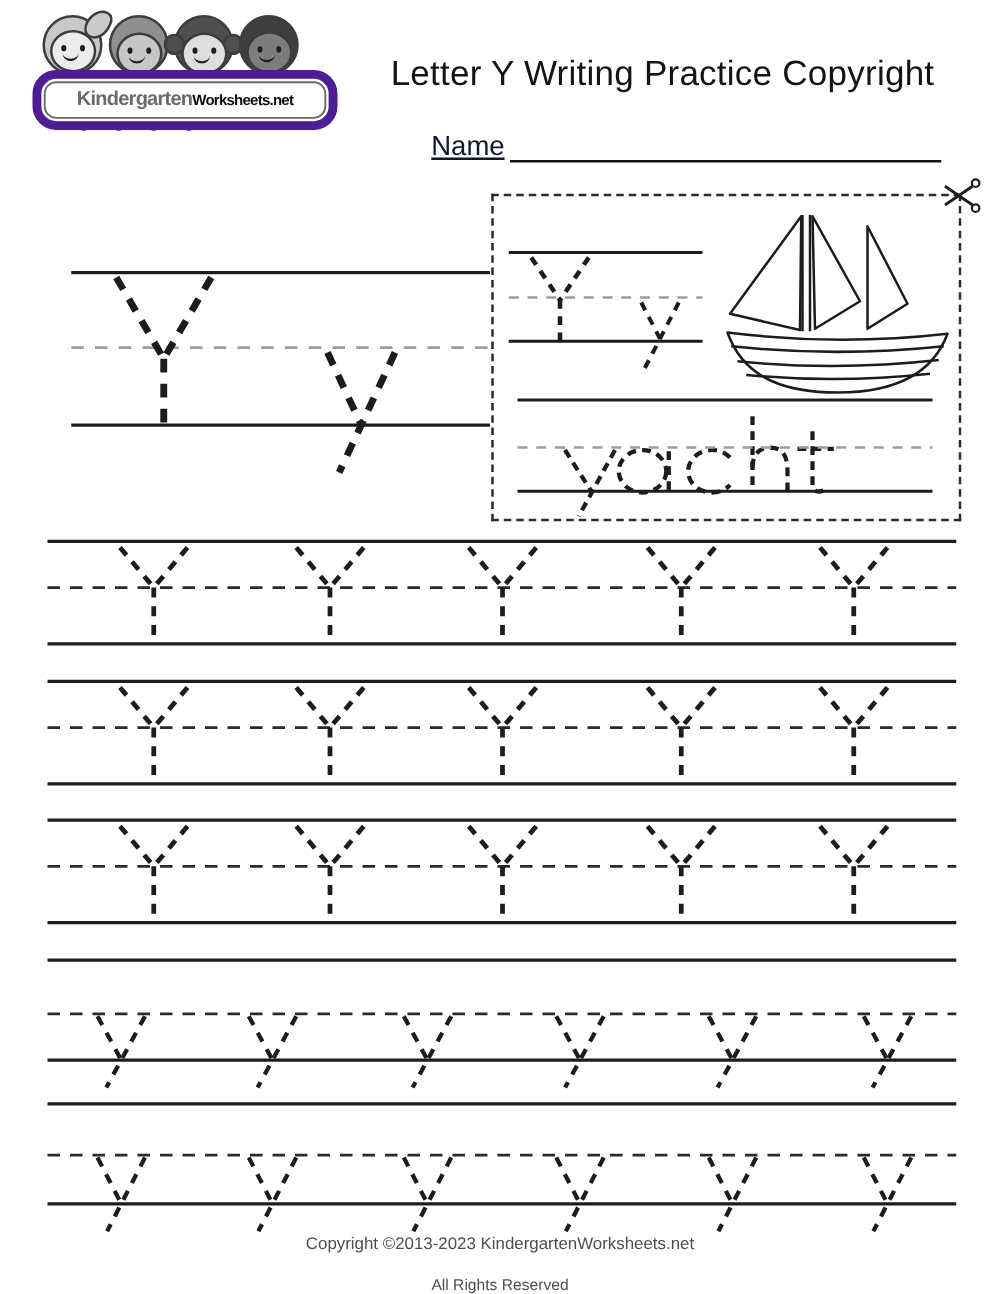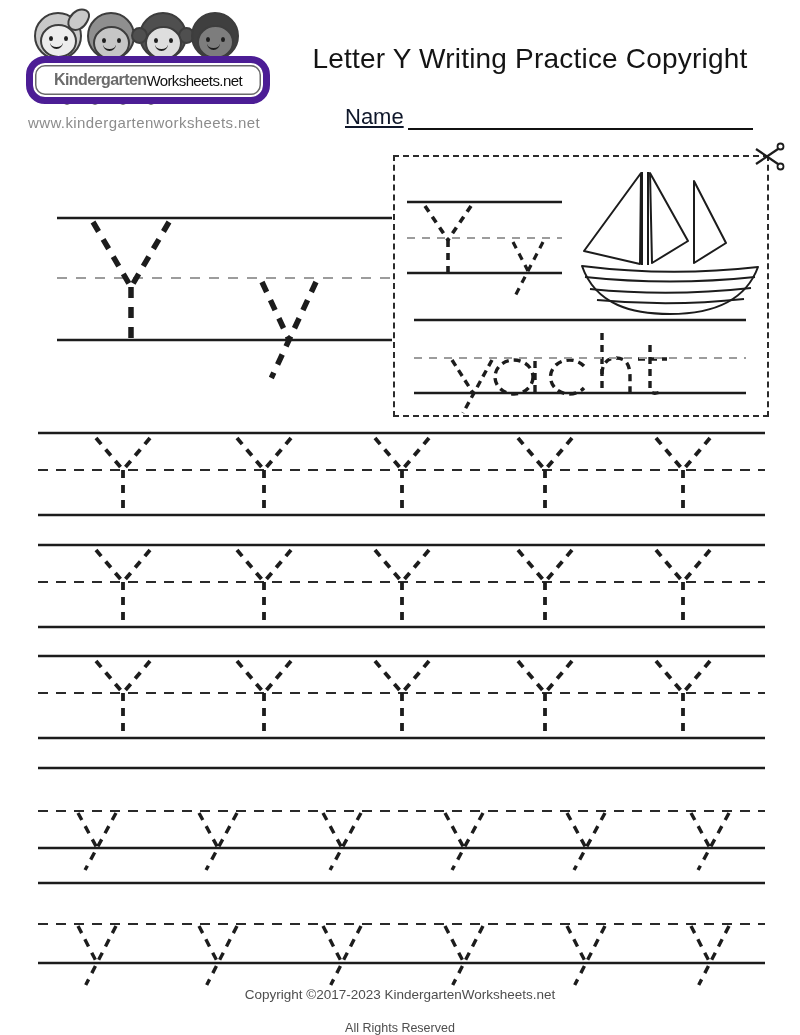--- a/index.html
+++ b/index.html
@@ -24,21 +24,21 @@
              border:2px solid #3d3d3d;border-radius:65% 35% 60% 40%;transform:rotate(28deg);}
   .kid .pt{position:absolute;top:15px;width:13px;height:13px;border-radius:50%;
            background:var(--hair);border:2px solid #3d3d3d;}
   .kid .pt.l{left:-8px}.kid .pt.r{right:-8px}
 
   .pill{position:absolute;left:0px;top:46px;width:230px;height:34px;background:#fff;
         border:7px solid #4c1d95;border-radius:19px;z-index:2;
         box-shadow: inset 0 0 0 2px #ffffff, inset 0 0 0 3.5px #6a6a6a;
         display:flex;align-items:center;justify-content:center;white-space:nowrap;}
   .pill .lt{font-size:16px;font-weight:bold;color:#6b6b6b;letter-spacing:-0.6px;}
-  .pill .bd{font-size:15px;font-weight:normal;color:#0f0f0f;letter-spacing:-0.6px;}
+  .pill .bd{font-size:12px;font-weight:bold;color:#0f0f0f;letter-spacing:-0.6px;}
   .doodles{position:absolute;left:26px;top:84px;z-index:1;display:flex;gap:9px;}
   .doodles i{display:block;width:6px;height:6px;border:1.6px solid #6f6f6f;border-radius:50%;}
   .doodles i:nth-child(2n){margin-left:-6px;margin-top:3px;}
   .site-url{position:absolute;left:2px;top:104px;font-size:15px;color:#8c8c8c;letter-spacing:0.4px;}
 
   
   .title{position:absolute;left:280px;top:24px;width:500px;font-size:28px;font-weight:500;
          color:#141414;letter-spacing:0.2px;text-align:center;}
   .name-row{position:absolute;left:345px;top:104px;width:410px;height:30px;}
   .name-label{font-size:22px;color:#0f172a;text-decoration:underline;}
@@ -104,21 +104,20 @@
   <div class="doodles">
     <i></i>
       <i></i>
       <i></i>
       <i></i>
       <i></i>
       <i></i>
       <i></i>
       <i></i>
   </div>
-  <div class="site-url">www.kindergartenworksheets.net</div>
 </div>
 
 <h1 class="title">Letter Y Writing Practice Copyright</h1>
 
 <div class="name-row">
   <span class="name-label">Name</span>
   <span class="name-line"></span>
 </div>
 
 <div class="example-box"></div>
@@ -257,15 +256,15 @@
       <line x1="316" y1="282" x2="271.3103448275862" y2="378" stroke="#1c1c1c" stroke-width="5.5" stroke-dasharray="11 9"></line>
       <line x1="425" y1="206" x2="448" y2="240" stroke="#1c1c1c" stroke-width="3.6" stroke-dasharray="7 6"></line>
       <line x1="471" y1="206" x2="448" y2="240" stroke="#1c1c1c" stroke-width="3.6" stroke-dasharray="7 6"></line>
       <line x1="448" y1="240" x2="448" y2="273" stroke="#1c1c1c" stroke-width="3.6" stroke-dasharray="7 6"></line>
       <line x1="513" y1="242" x2="528" y2="271" stroke="#1c1c1c" stroke-width="3.2" stroke-dasharray="7 6"></line>
       <line x1="543" y1="242" x2="515.5862068965517" y2="295" stroke="#1c1c1c" stroke-width="3.2" stroke-dasharray="7 6"></line>
     </g>
 </svg>
 
 <div class="footer">
-  <div class="l1">Copyright ©2017-2023 KindergartenWorksheets.net</div>
+  <div class="l1">Copyright ©2013-2023 KindergartenWorksheets.net</div>
   <div class="l2">All Rights Reserved</div>
 </div>
 
 </body></html>

